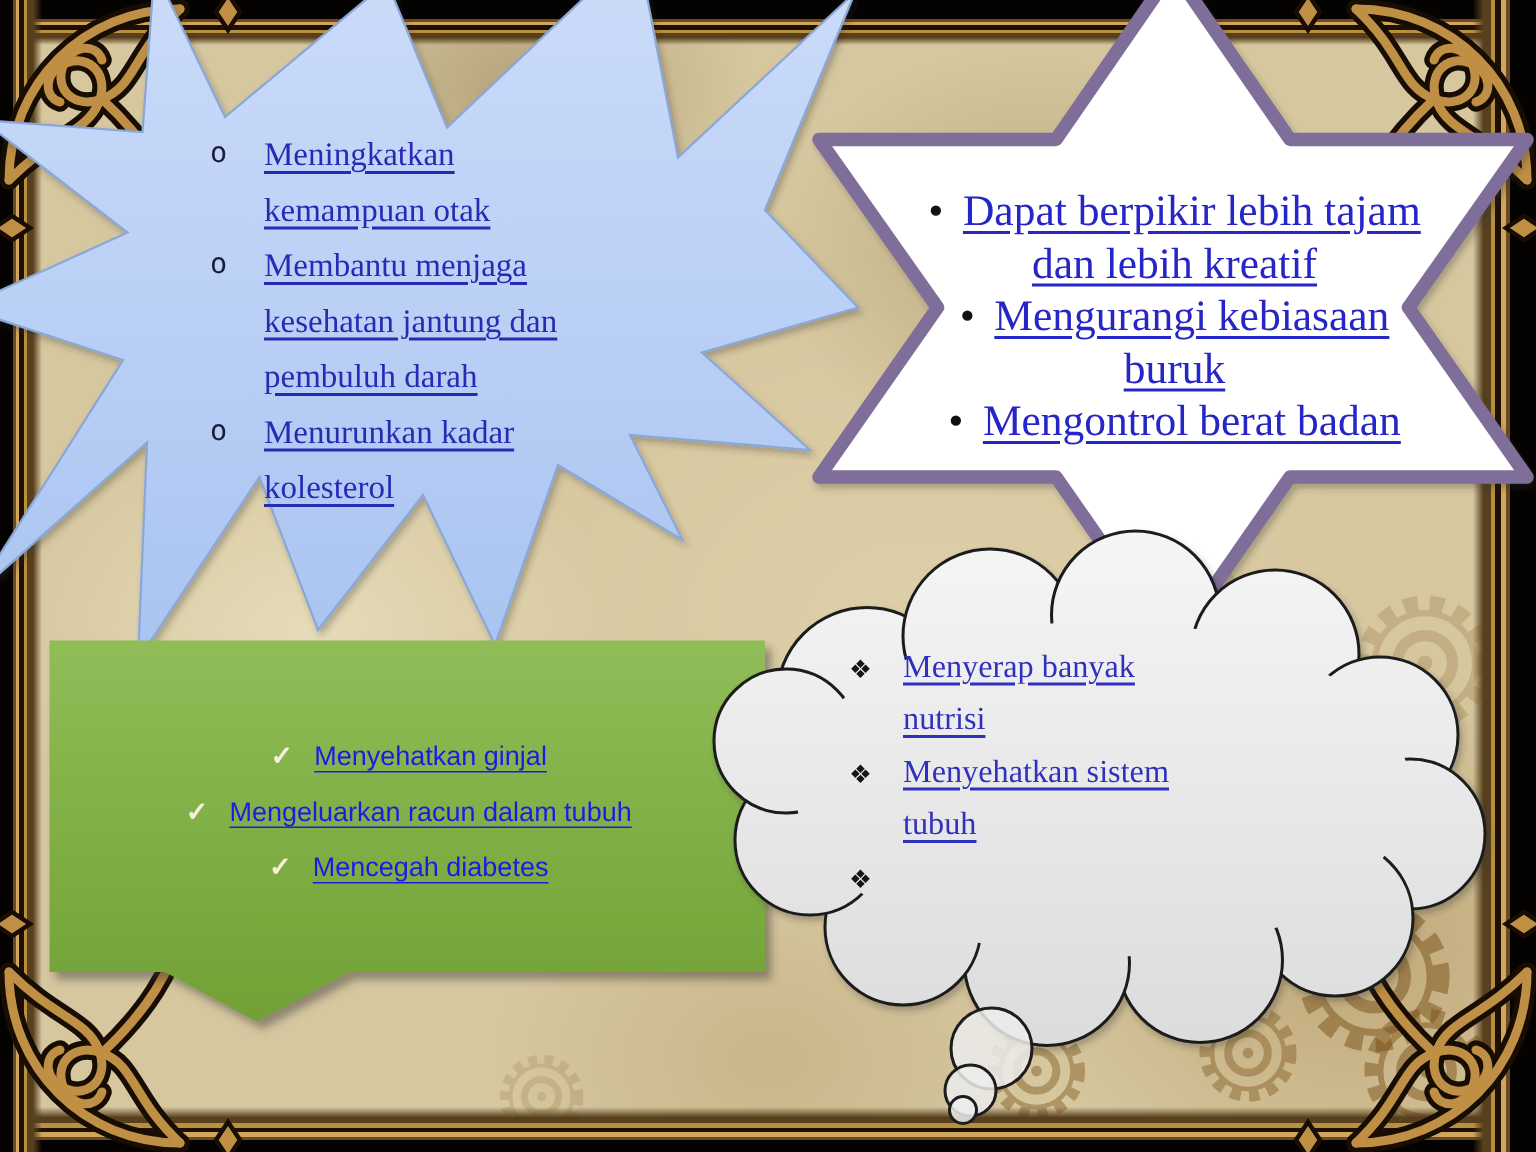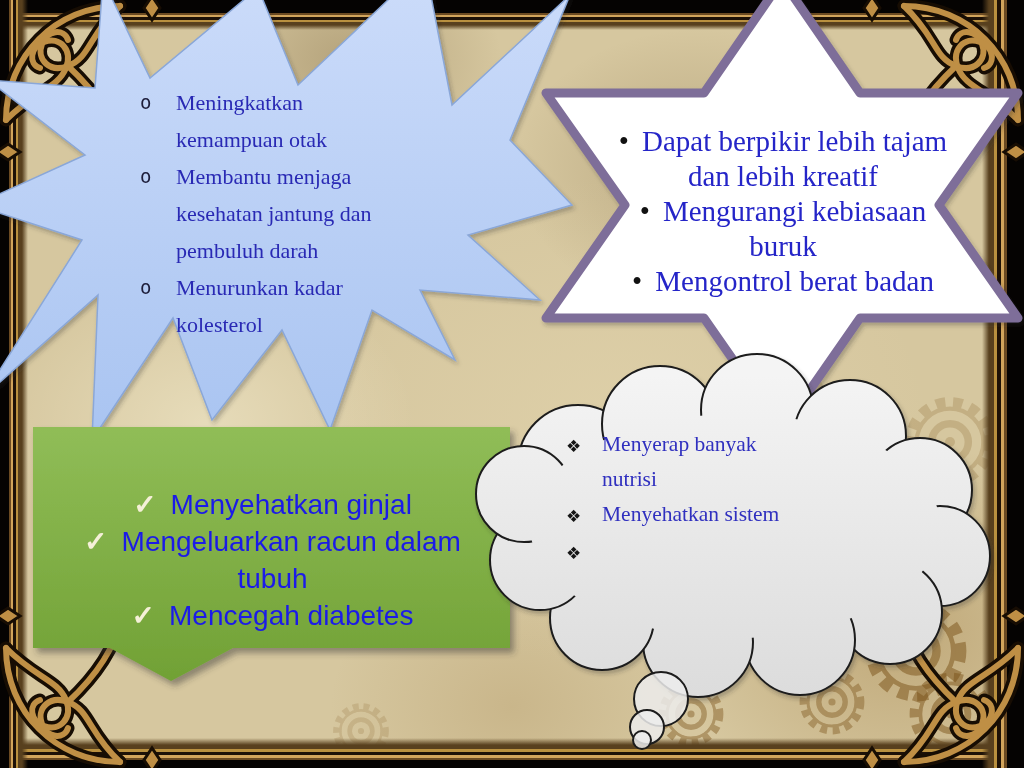--- a/index.html
+++ b/index.html
@@ -28,32 +28,32 @@
     background:linear-gradient(90deg,#050302 0px,#050302 9px,#6b4a22 9px,#6b4a22 11px,#d2a55c 11px,#d2a55c 13px,#1d1107 13px,#1d1107 16px,#b9903f 16px,#b9903f 18px,#58401e 18px,#58401e 22px,rgba(88,64,30,0) 28px);}
   .frame.right{right:0;top:0;bottom:0;width:42px;
     background:linear-gradient(270deg,#050302 0px,#050302 17px,#6b4a22 17px,#6b4a22 20px,#d2a55c 20px,#d2a55c 23px,#1d1107 23px,#1d1107 27px,#b9903f 27px,#b9903f 30px,#58401e 30px,#58401e 35px,rgba(88,64,30,0) 42px);}
 
   
   .txtblock{position:absolute;z-index:5;}
   .item{display:grid;grid-template-columns:36px 1fr;}
   .blt{grid-column:1;text-align:left;}
   .lines{grid-column:2;}
   .ln span:empty{display:none;}
-  .ul{text-underline-offset:4px;}
+  .ul{text-decoration:underline;text-underline-offset:4px;}
 
   .expl-text{left:140px;top:84px;width:336px;color:#2929b4;font-size:22px;line-height:37px;}
   .expl-text .blt{font-family:"DejaVu Sans Mono",monospace;font-size:19px;color:#1d1d3a;}
 
   .star-text{left:603px;top:124px;width:360px;color:#2525c8;font-size:29px;line-height:35px;text-align:center;}
   .star-text .sbullet{color:#111;margin-right:13px;text-decoration:none;}
 
   .cloud-text{left:566px;top:427px;width:304px;color:#3030bf;font-size:21.5px;line-height:35px;}
   .cloud-text .blt{font-size:17px;color:#151515;padding-top:2px;}
 
-  .green-text{left:50px;top:486px;width:445px;color:#1b1be8;font-size:28px;line-height:37px;text-align:center;
+  .green-text{left:50px;top:486px;width:445px;color:#1b1be8;font-size:18px;line-height:37px;text-align:center;
     font-family:"Liberation Sans",sans-serif;}
   .green-text .gbullet{color:#f5f0d8;margin-right:14px;text-decoration:none;font-weight:bold;}
 </style>
 </head>
 <body>
 
 <div class="slide">
 
   <svg class="layer z1" viewBox="0 0 1024 768">
     <defs>
@@ -203,20 +203,21 @@
       <span class="blt">❖</span>
       <div class="lines">
         <div class="ln"><span class="ul">Menyerap banyak</span></div>
         <div class="ln"><span class="ul">nutrisi</span></div>
       </div>
     </div>
     <div class="item">
       <span class="blt">❖</span>
       <div class="lines">
         <div class="ln"><span class="ul">Menyehatkan sistem</span></div>
+        <div class="ln"><span class="ul">tubuh</span></div>
       </div>
     </div>
     <div class="item">
       <span class="blt">❖</span>
     </div>
   </div>
 
 </div>
 
 </body></html>

